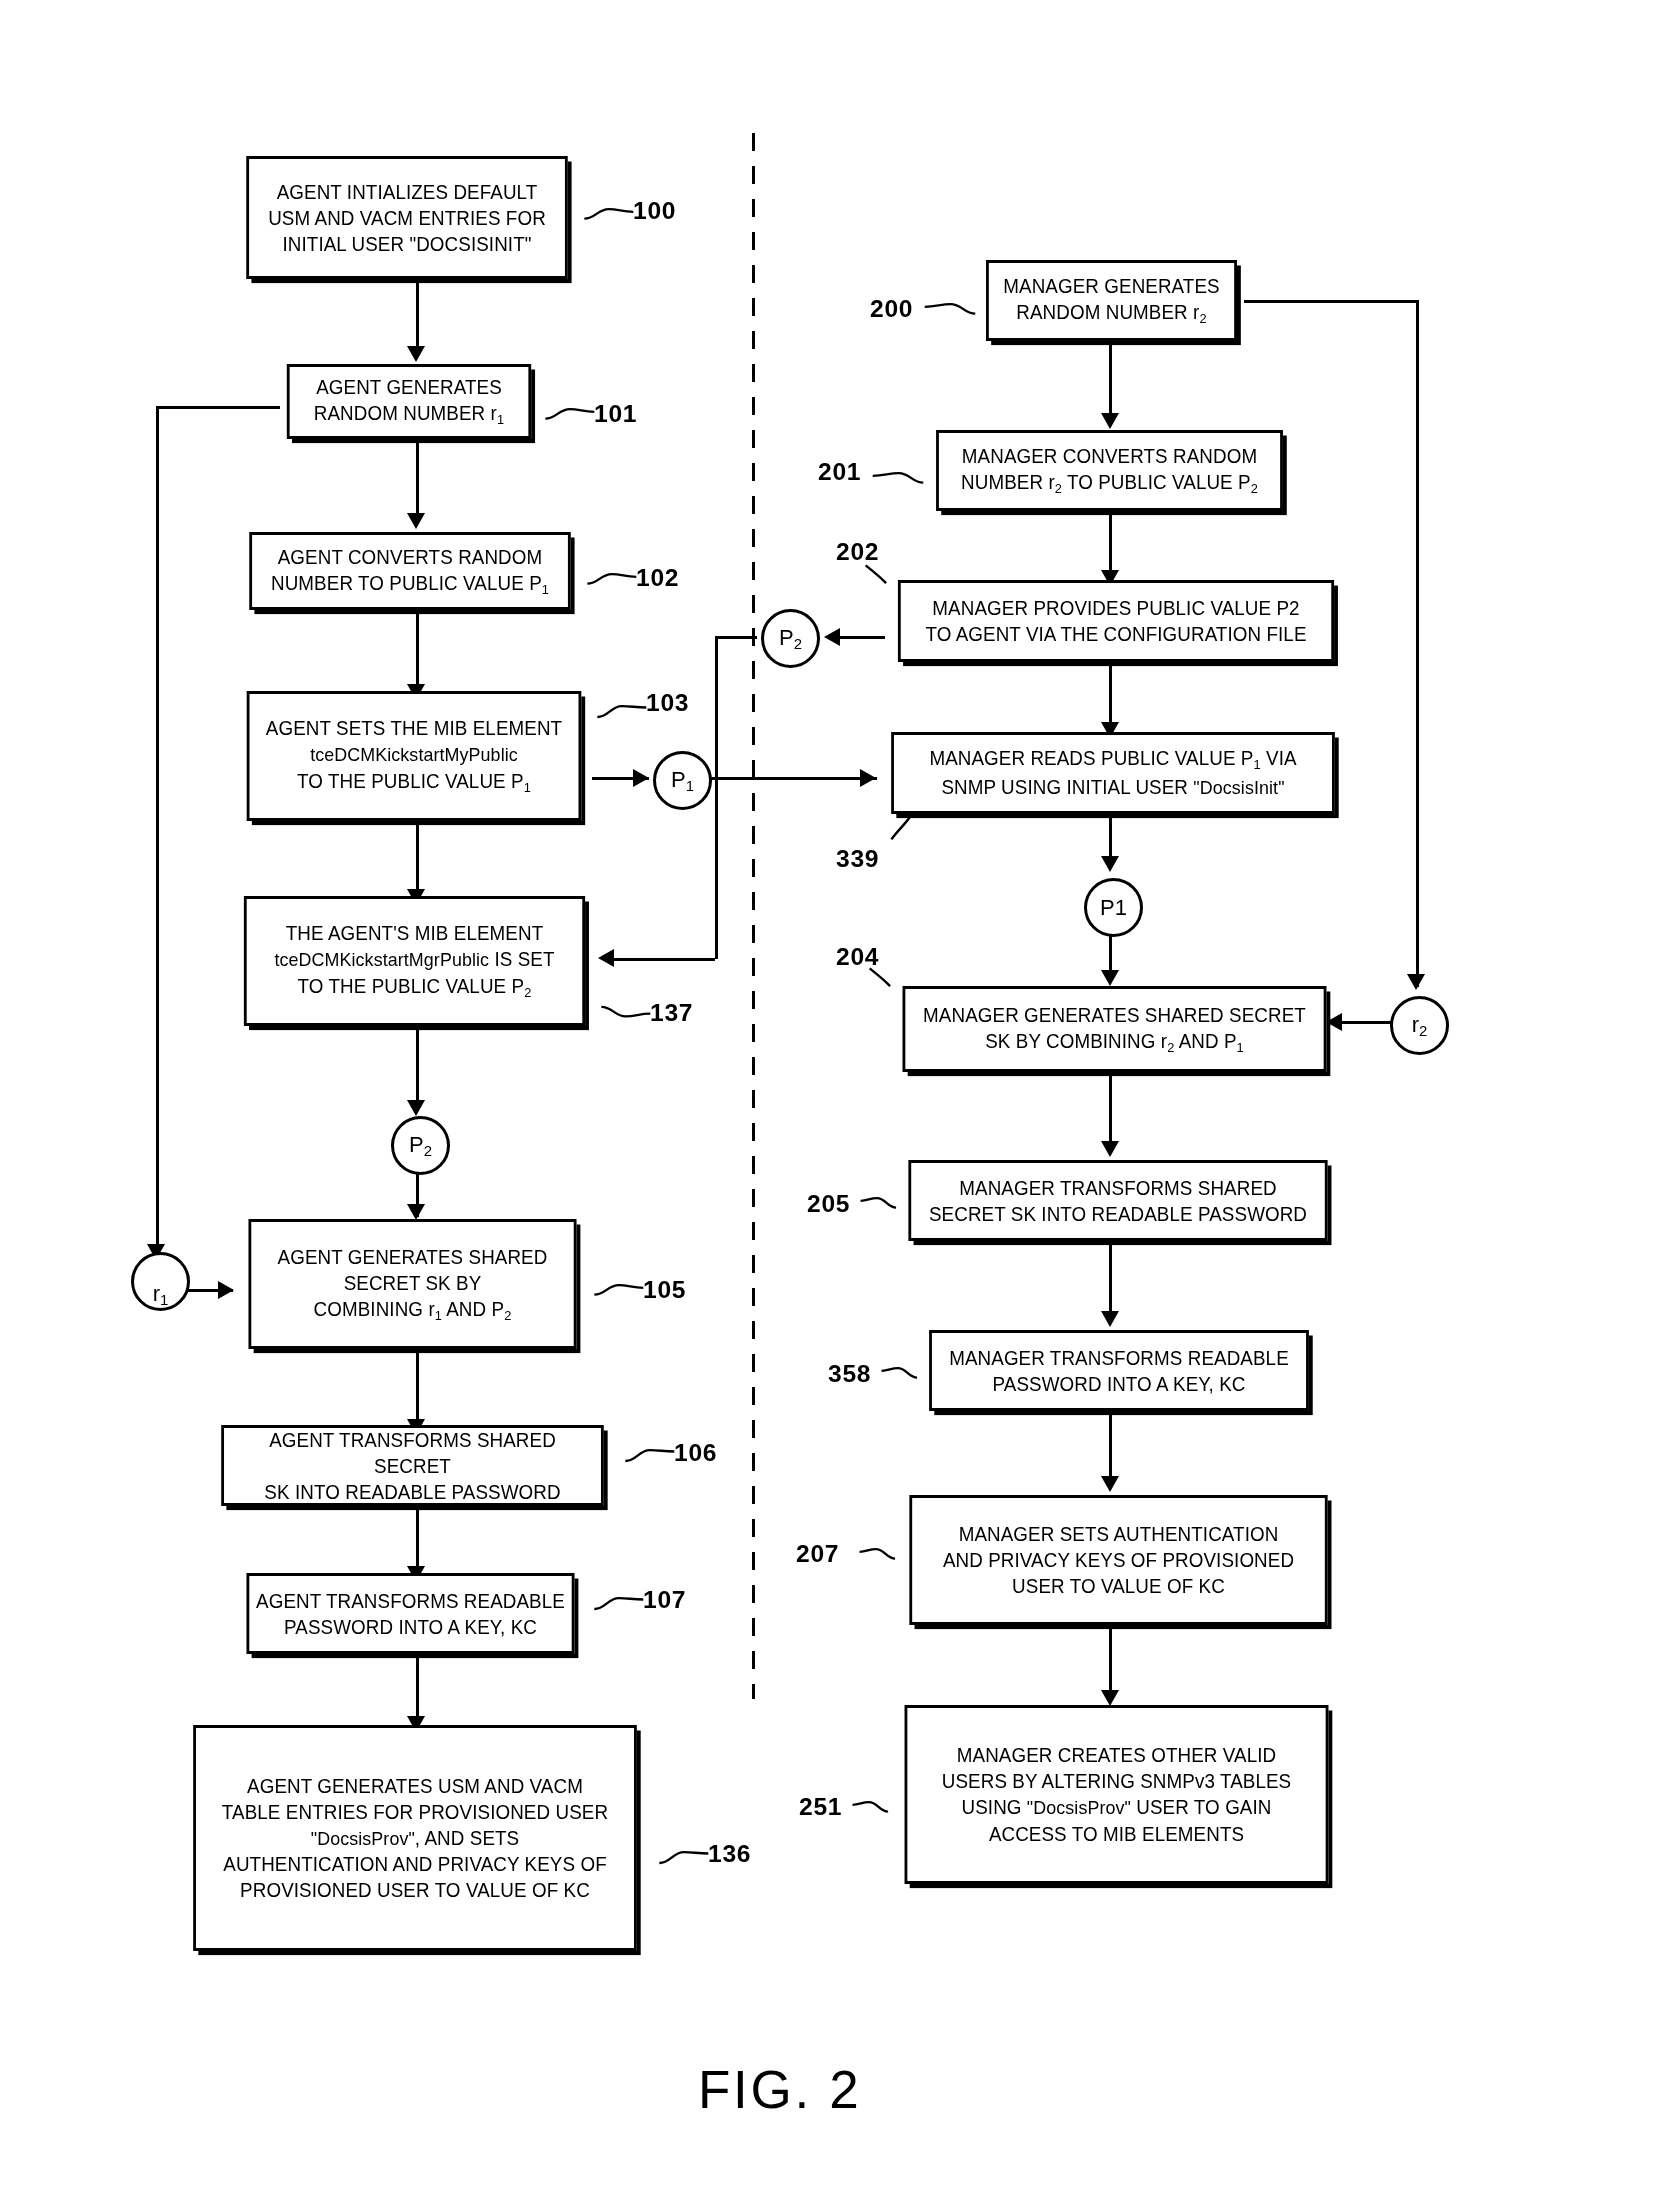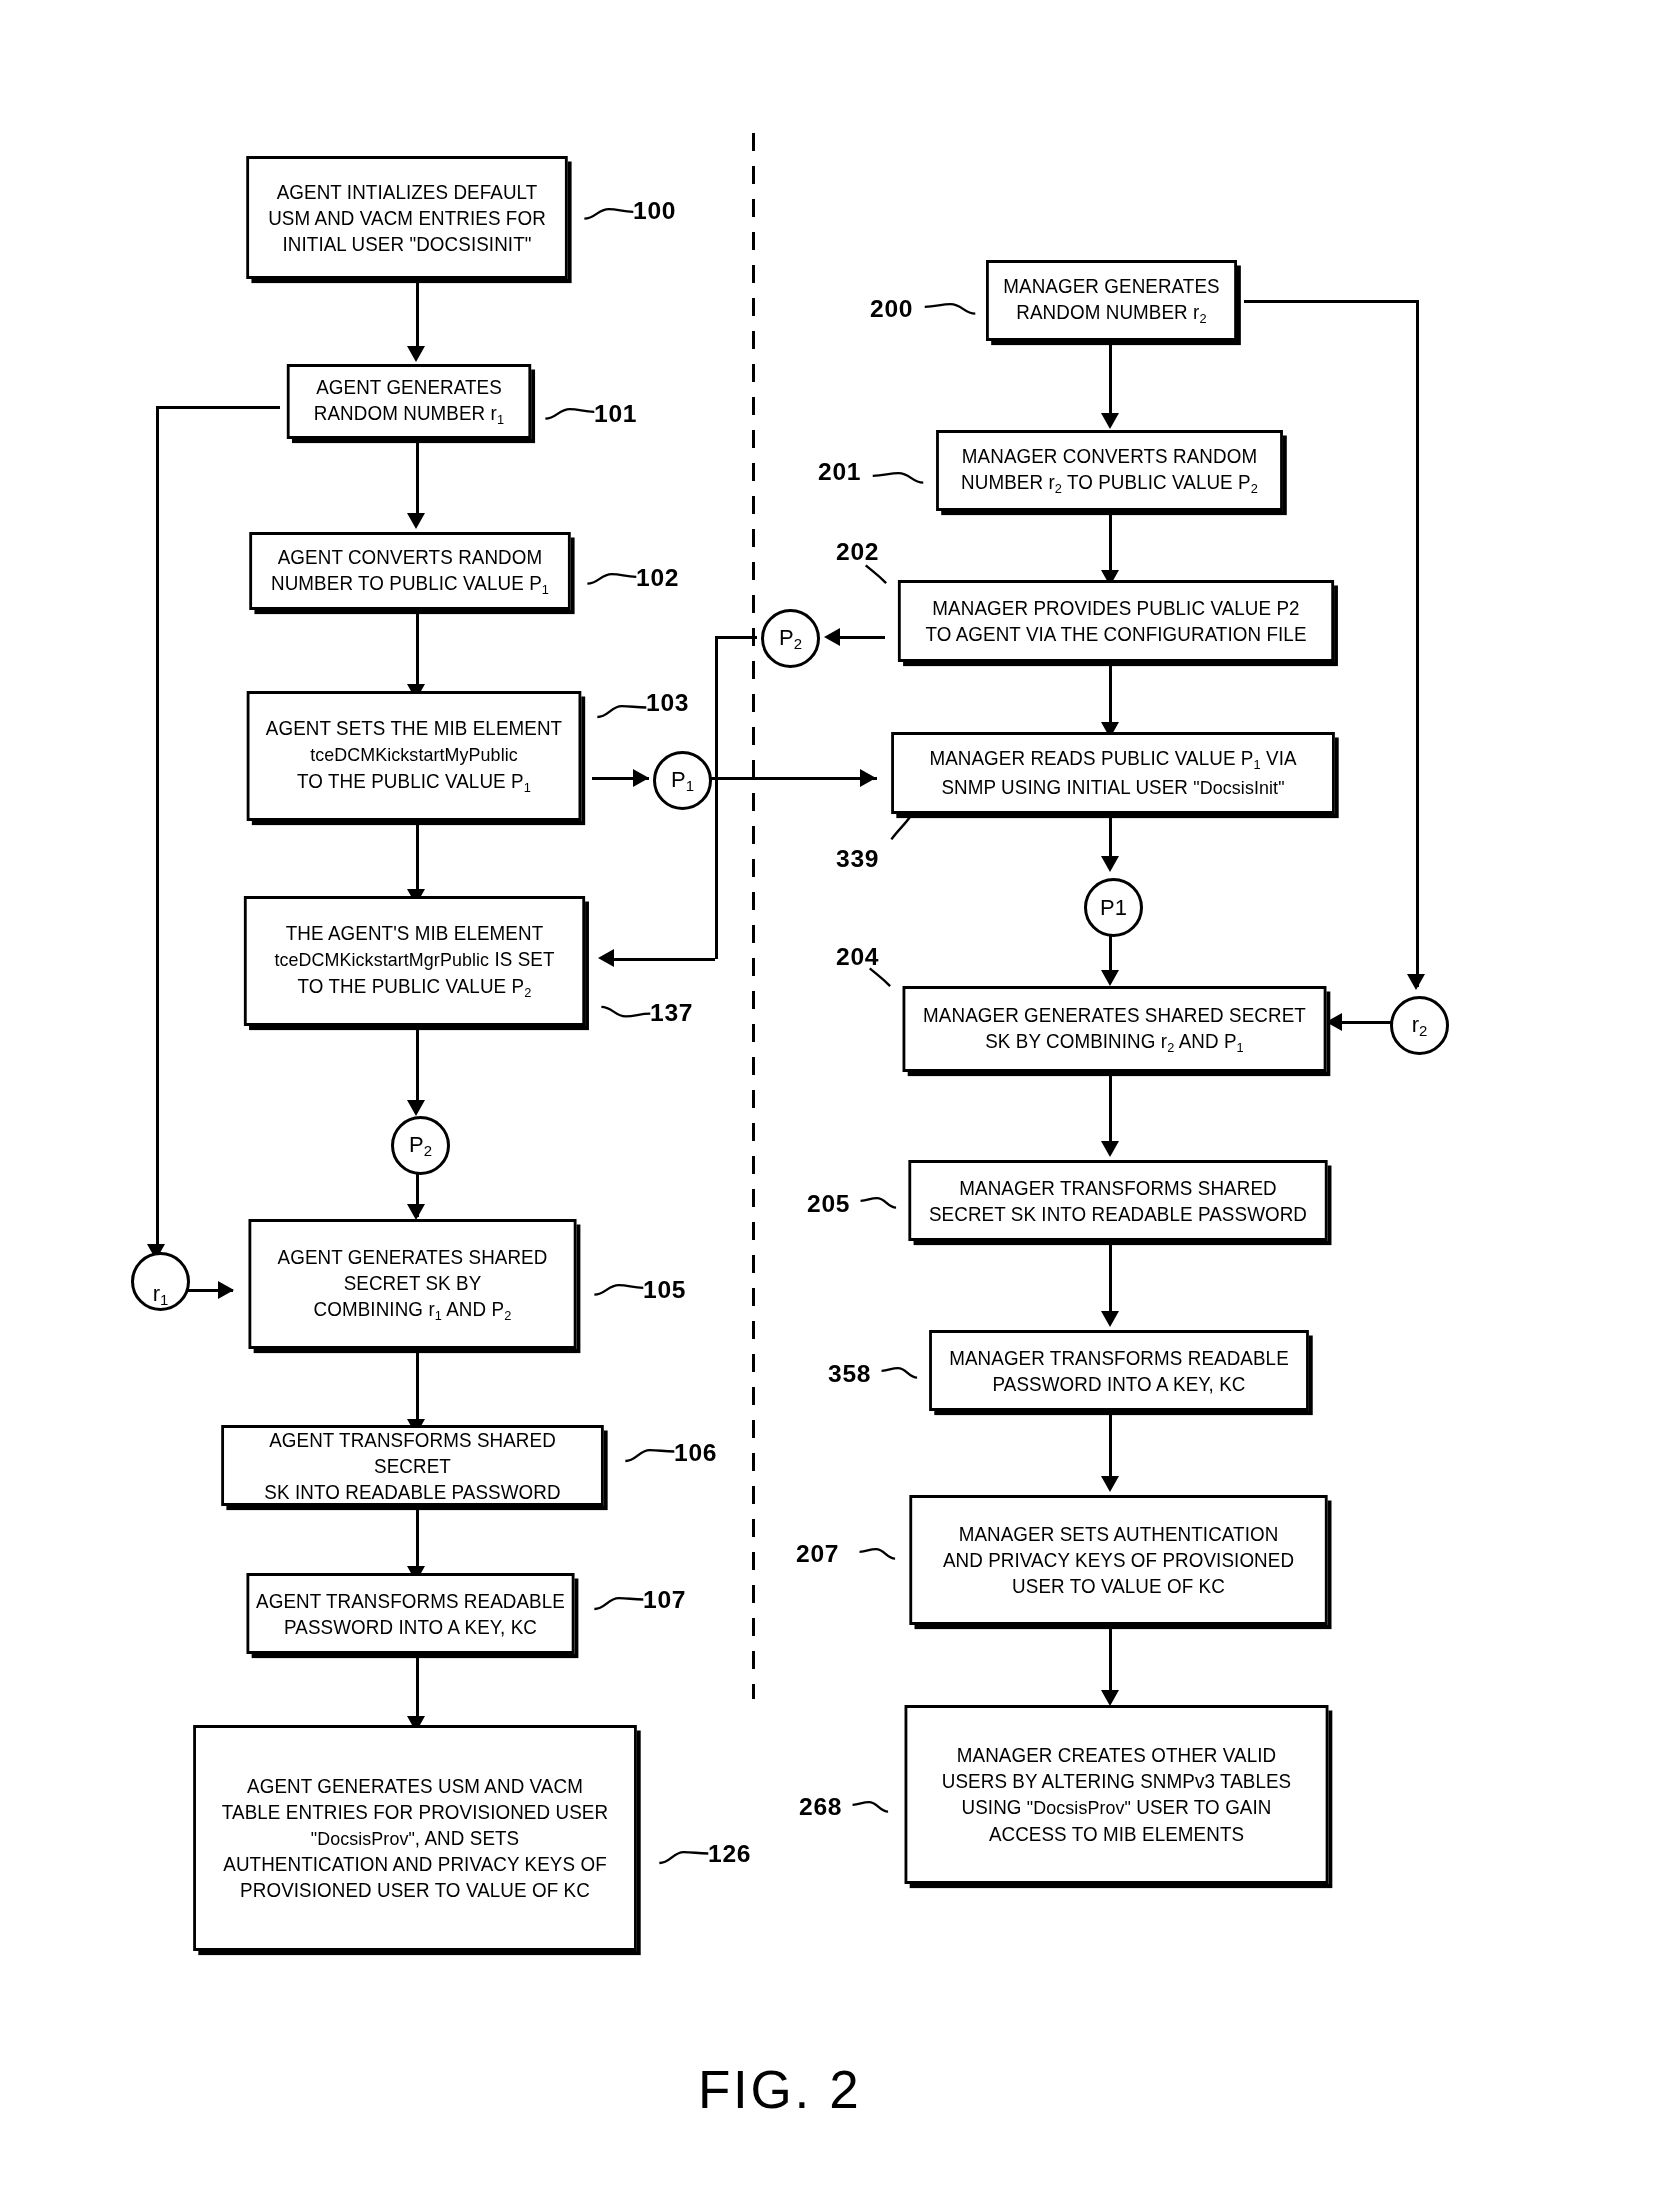--- a/index.html
+++ b/index.html
@@ -173,21 +173,21 @@
   <svg style="position:absolute;left:593px;top:1594px;" width="53" height="20.5" viewBox="0 0 78 30">
     <path d="M2,22 C18,22 22,6 38,6 C52,6 58,8 74,8" stroke="#000" stroke-width="3.5" fill="none"></path>
   </svg>
 
   <div class="vline" style="left:416px;top:1654px;height:67px;"></div>
   <div class="arrowD" style="left:407px;top:1716px;"></div>
 
   <div class="box" style="left:179px;top:1725px;width:472px;height:226px;">
     <span class="txt">AGENT GENERATES USM AND VACM<br>TABLE ENTRIES FOR PROVISIONED USER<br><span class="mono-ci">"DocsisProv"</span>, AND SETS<br>AUTHENTICATION AND PRIVACY KEYS OF<br>PROVISIONED USER TO VALUE OF KC</span>
   </div>
-  <div class="ref" style="left:708px;top:1840px;">126</div>
+  <div class="ref" style="left:708px;top:1840px;">136</div>
   <svg style="position:absolute;left:658px;top:1848px;" width="53" height="20.5" viewBox="0 0 78 30">
     <path d="M2,22 C18,22 22,6 38,6 C52,6 58,8 74,8" stroke="#000" stroke-width="3.5" fill="none"></path>
   </svg>
 
   <div class="box" style="left:978px;top:260px;width:267px;height:81px;">
     <span class="txt">MANAGER GENERATES<br>RANDOM NUMBER r<sub>2</sub></span>
   </div>
   <div class="ref" style="left:870px;top:295px;">200</div>
   <svg style="position:absolute;left:922px;top:300px;" width="56" height="20.5" viewBox="0 0 82 30">
     <path d="M78,20 C62,20 58,6 42,6 C28,6 20,10 4,10" stroke="#000" stroke-width="3.5" fill="none"></path>
@@ -294,21 +294,21 @@
   <svg style="position:absolute;left:858px;top:1545px;" width="40" height="20.5" viewBox="0 0 58 30">
     <path d="M54,20 C42,20 38,6 26,6 C16,6 12,10 2,10" stroke="#000" stroke-width="3.5" fill="none"></path>
   </svg>
 
   <div class="vline" style="left:1109px;top:1625px;height:70px;"></div>
   <div class="arrowD" style="left:1101px;top:1690px;"></div>
 
   <div class="box" style="left:891px;top:1705px;width:451px;height:179px;">
     <span class="txt">MANAGER CREATES OTHER VALID<br>USERS BY ALTERING SNMPv3 TABLES<br>USING <span class="mono-ci">"DocsisProv"</span> USER TO GAIN<br>ACCESS TO MIB ELEMENTS</span>
   </div>
-  <div class="ref" style="left:799px;top:1793px;">268</div>
+  <div class="ref" style="left:799px;top:1793px;">251</div>
   <svg style="position:absolute;left:851px;top:1798px;" width="40" height="20.5" viewBox="0 0 58 30">
     <path d="M54,20 C42,20 38,6 26,6 C16,6 12,10 2,10" stroke="#000" stroke-width="3.5" fill="none"></path>
   </svg>
 
   <div id="figlabel" style="left:698px;top:2059px;">FIG. 2</div>
 
 </div>
 
 
 </body></html>

